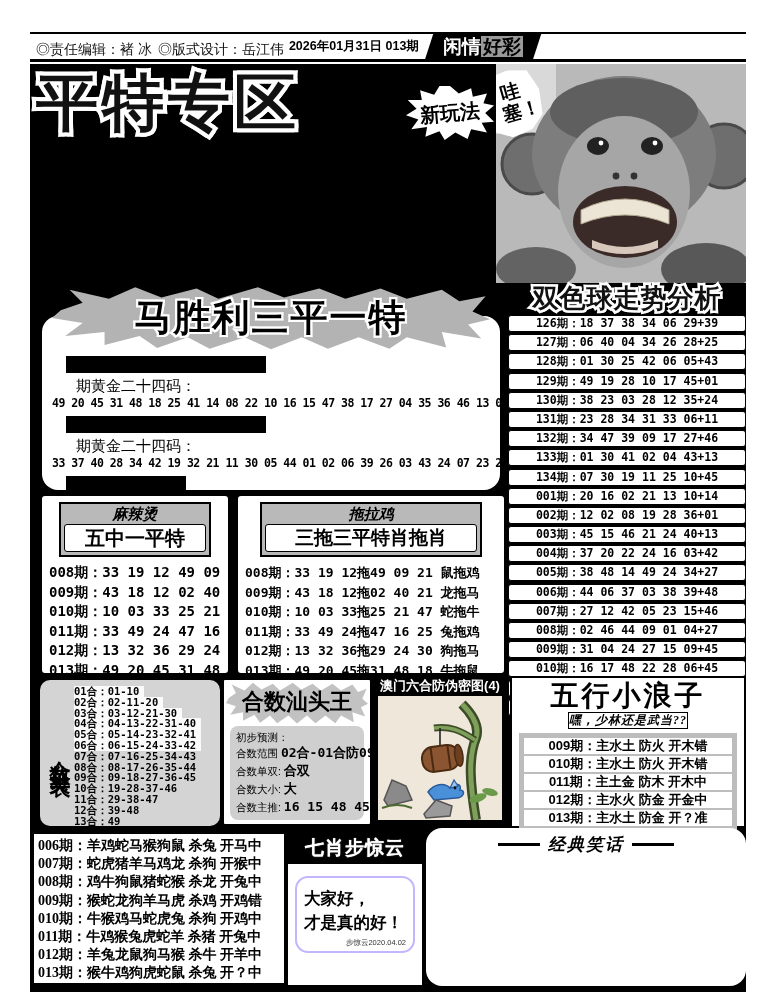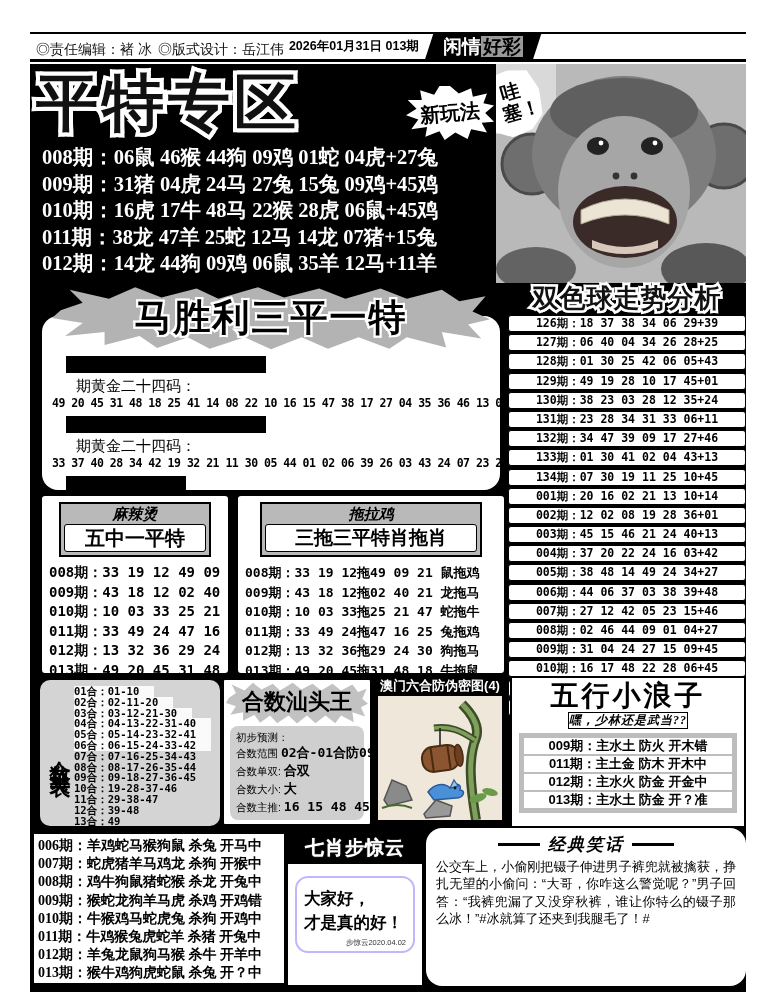--- a/index.html
+++ b/index.html
@@ -91,21 +91,21 @@
   .tuola .box-rows div{font-size:13px;line-height:19.5px;}
 
   
   .hesu{position:absolute;left:10px;top:616px;width:180px;height:146px;background:#d4d4d4;border-radius:10px;
     display:flex;box-sizing:border-box;padding:4px 2px 2px 4px;}
   .hesu-vtitle{writing-mode:vertical-rl;text-orientation:upright;font-family:"Liberation Serif",serif;
     font-weight:bold;font-size:21px;letter-spacing:4px;width:30px;text-align:center;}
   .hesu-rows{flex:1;padding-top:2px;}
   .hesu-rows div{font-weight:bold;font-size:10.5px;line-height:10.8px;white-space:nowrap;
     font-family:"DejaVu Sans Mono",monospace;}
-  .hesu-rows div:nth-of-type(-n+6){background:#fafafa;width:max-content;padding-right:15px;text-align:center;}
+  .hesu-rows div:nth-of-type(-n+6){background:#fafafa;width:max-content;padding-right:5px;text-align:center;}
 
   
   .shantou{position:absolute;left:192px;top:614px;width:150px;height:148px;background:#fff;border:2px solid #000;
     border-radius:3px;box-sizing:border-box;}
   .shantou-titlewrap{position:relative;height:44px;}
   .shantou-burst{position:absolute;left:2px;top:2px;right:2px;bottom:0;background:#c2c2c2;
     clip-path:polygon(2% 38%,7% 26%,4% 6%,13% 20%,19% 2%,25% 18%,33% 4%,38% 20%,47% 2%,53% 18%,61% 4%,67% 20%,75% 4%,81% 20%,89% 6%,93% 24%,99% 16%,96% 40%,100% 52%,95% 60%,98% 82%,89% 72%,90% 96%,81% 80%,77% 98%,70% 80%,63% 98%,57% 80%,50% 99%,44% 80%,36% 98%,31% 80%,24% 97%,20% 78%,12% 92%,12% 72%,3% 78%,7% 58%,0% 50%);}
   .shantou-title{position:absolute;inset:0;display:flex;align-items:center;justify-content:center;
     font-weight:bold;font-size:22px;color:#000;background:transparent;}
   .shantou-panel{margin:2px 6px;background:#cfcfcf;border-radius:8px;padding:5px 5px 4px 6px;font-size:10.5px;}
@@ -166,28 +166,20 @@
 
   <div class="main">
 
     <div class="hero-title">
       <span class="big-outline">平特专区</span>
       <div class="burst-new">
         <span>新玩法</span>
       </div>
     </div>
 
-    <div class="results">
-
-    <div>008期：06鼠 46猴 44狗 09鸡 01蛇 04虎+27兔</div>
-        <div>009期：31猪 04虎 24马 27兔 15兔 09鸡+45鸡</div>
-        <div>010期：16虎 17牛 48马 22猴 28虎 06鼠+45鸡</div>
-        <div>011期：38龙 47羊 25蛇 12马 14龙 07猪+15兔</div>
-        <div>012期：14龙 44狗 09鸡 06鼠 35羊 12马+11羊</div>
-      </div>
 
     <div class="photo">
       <svg width="250" height="219" viewBox="0 0 250 219">
         <rect width="250" height="219" fill="#b9b9b9"></rect>
         <rect x="0" y="0" width="60" height="70" fill="#d9d9d9"></rect>
         <circle cx="36" cy="100" r="30" fill="#6e6e6e" stroke="#4a4a4a" stroke-width="3"></circle>
         <circle cx="228" cy="92" r="32" fill="#6e6e6e" stroke="#4a4a4a" stroke-width="3"></circle>
         <ellipse cx="128" cy="90" rx="92" ry="78" fill="#7d7d7d"></ellipse>
         <ellipse cx="128" cy="48" rx="74" ry="34" fill="#5f5f5f"></ellipse>
         <ellipse cx="128" cy="128" rx="66" ry="76" fill="#a6a6a6"></ellipse>
@@ -353,20 +345,21 @@
         <ellipse cx="112" cy="96" rx="8" ry="3.5" fill="#6a9a4a" transform="rotate(15 112 96)"></ellipse>
       </svg>
     </div>
 
     <div class="wuxing">
       <div class="wuxing-title">五行小浪子</div>
       <div class="wuxing-sub">嘿，少林还是武当??</div>
       <div class="wuxing-panel">
 
       <div>009期：主水土 防火 开木错</div>
+          <div>010期：主水土 防火 开木错</div>
           <div>011期：主土金 防木 开木中</div>
           <div>012期：主水火 防金 开金中</div>
           <div>013期：主水土 防金 开？准</div>
         </div>
     </div>
 
     <div class="shalist">
 
     <div>006期：羊鸡蛇马猴狗鼠 杀兔 开马中</div>
         <div>007期：蛇虎猪羊马鸡龙 杀狗 开猴中</div>
@@ -386,17 +379,16 @@
         <div class="qx-sign">步惊云2020.04.02</div>
       </div>
     </div>
 
     <div class="joke">
       <div class="joke-title">
         <span class="line"></span>
         <span class="t">经典笑话</span>
         <span class="line"></span>
       </div>
-      <div class="joke-text">公交车上，小偷刚把镊子伸进男子裤兜就被擒获，挣扎无望的小偷问：“大哥，你咋这么警觉呢？”男子回答：“我裤兜漏了又没穿秋裤，谁让你特么的镊子那么冰！”#冰就算了还夹到我腿毛了！#</div>
     </div>
 
   </div>
 </div>
 
 </body></html>

